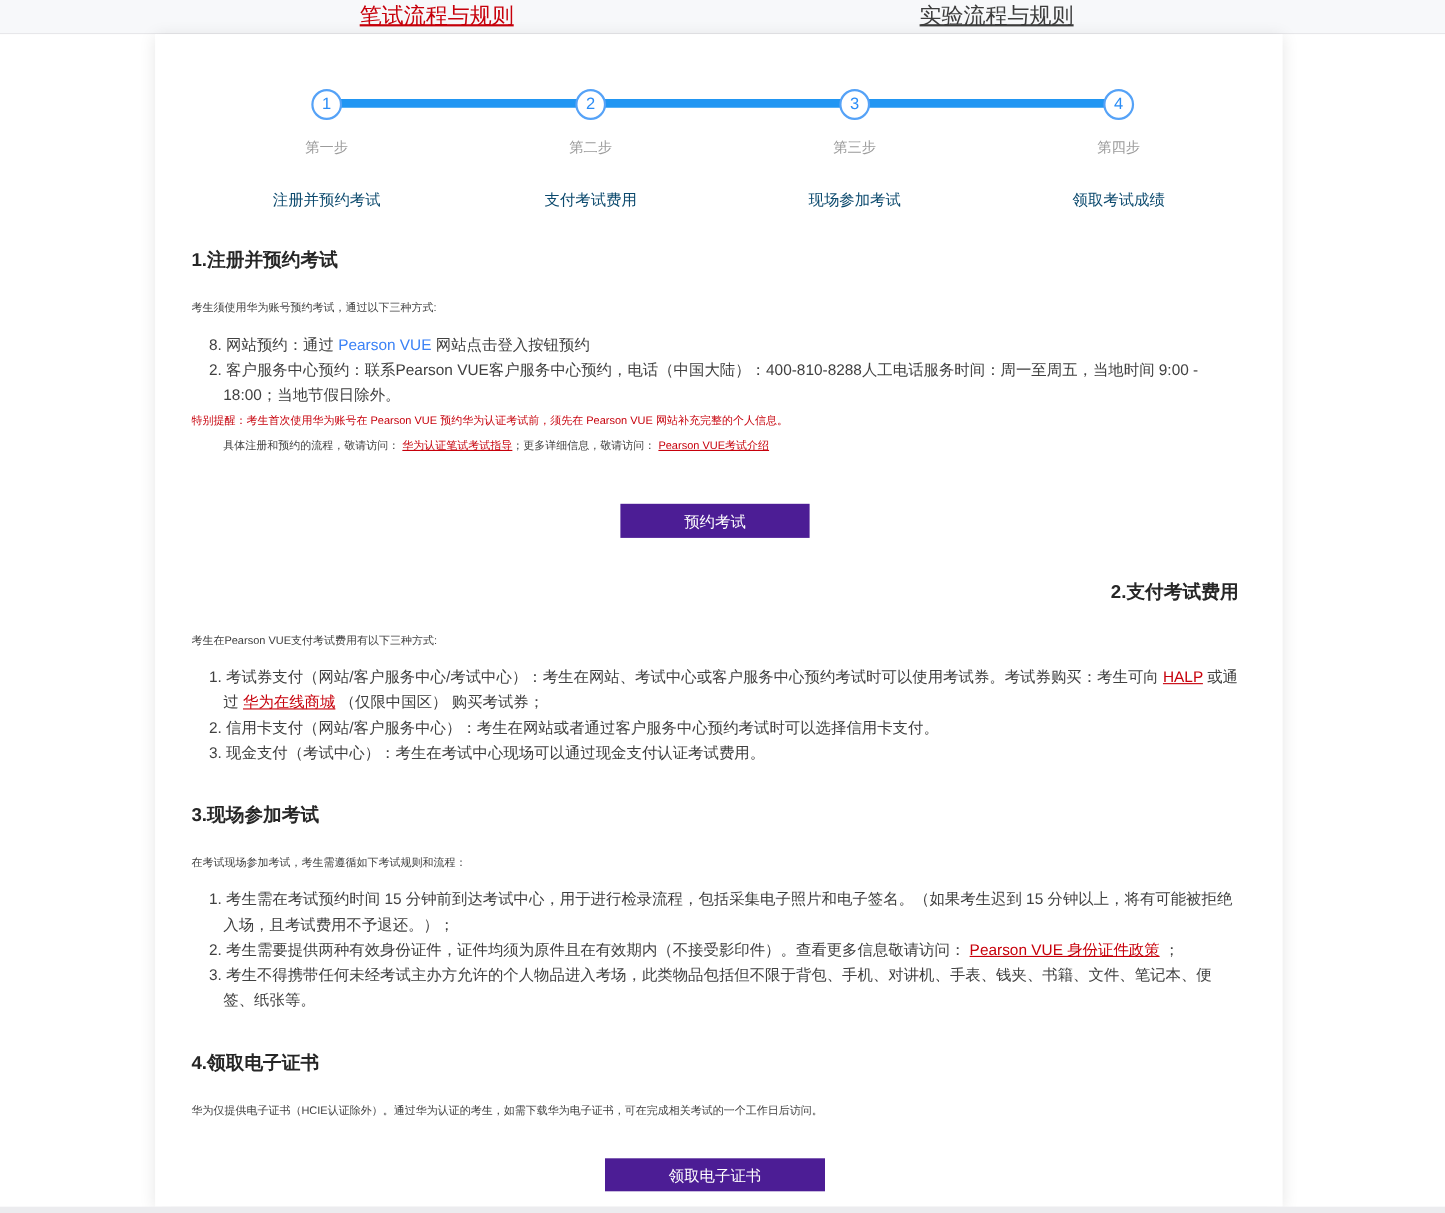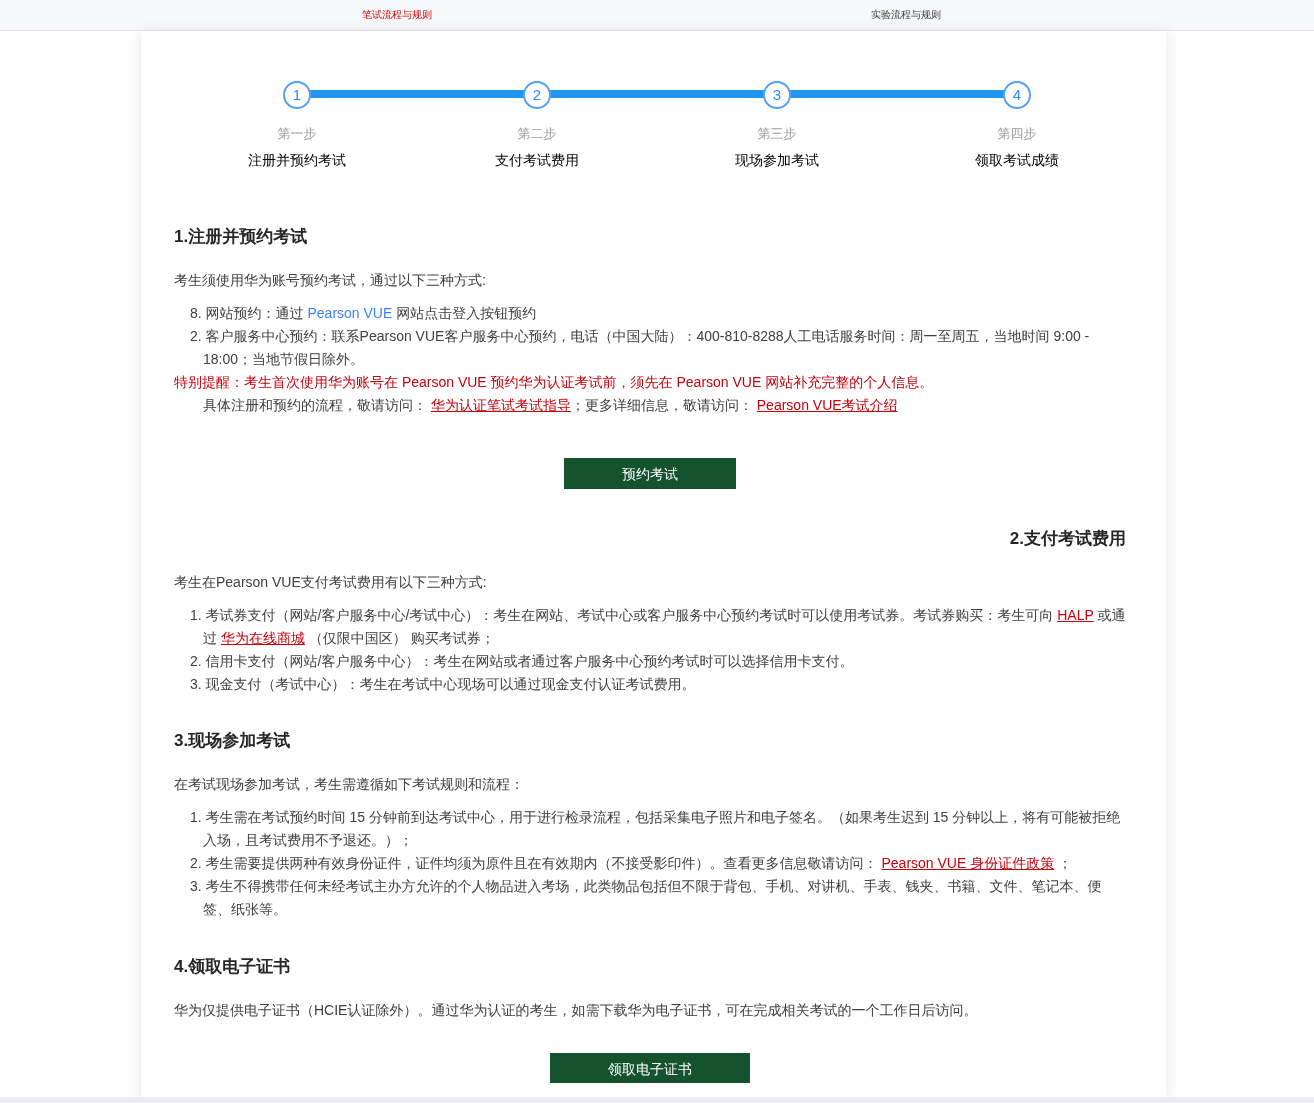--- a/index.html
+++ b/index.html
@@ -9,22 +9,22 @@
     font-family:"Liberation Sans","DejaVu Sans",sans-serif;
     color:#404040;
   }
   
   .topbar {
     position:absolute; left:0; top:0; width:1314px; height:30px;
     background:#f7f8fa; border-bottom:1px solid #e7e7ea;
   }
   .tab {
     position:absolute; top:0; height:30px; line-height:30px;
-    font-size:10px; color:#3d3d3d; transform:translateX(-50%);
-    cursor:pointer; white-space:nowrap;
+    font-size:20px; color:#3d3d3d; transform:translateX(-50%);
+    cursor:pointer; white-space:nowrap;text-decoration:underline;
   }
   .tab-active { color:#c7000b; }
   .tab-written { left:397px; }
   .tab-lab { left:906px; }
   
   .card {
     position:absolute; left:141px; top:31px; width:1025px; height:1066px;
     background:#ffffff; box-shadow:0 2px 14px rgba(0,0,0,0.10);
     box-sizing:border-box; padding:0 40px 0 33px;
   }
@@ -39,36 +39,36 @@
     background:#2196f3; border-radius:4px;
   }
   .steps-row { position:relative; display:flex; padding-left:36px; }
   .step { width:240px; display:flex; flex-direction:column; align-items:center; }
   .step-circle {
     width:24px; height:24px; border-radius:50%; background:#fff;
     border:2px solid #55a2f7; color:#2b8df6; font-size:15px;
     line-height:24px; text-align:center; position:relative; z-index:1;
   }
   .step-sub { margin-top:16px; font-size:13px; color:#9b9b9b; }
-  .step-title { margin-top:9px; font-size:14px; color:#000000; }
+  .step-title { margin-top:30px; font-size:14px; color:#0c4a6e; }
   
   .sec-h { font-size:17px; font-weight:700; color:#262626; line-height:18px; }
   .sec-h1 { margin-top:35px; }
-  .p { font-size:14px; line-height:23px; color:#404040; }
+  .p { font-size:10px; line-height:23px; color:#404040; }
   .intro { margin-top:23px; }
   .list { margin-top:10px; }
   .li { font-size:14px; line-height:23px; color:#404040;
         margin-left:16px; padding-left:13px; text-indent:-13px; }
   .reminder { color:#c7000b; }
   .guide { margin-left:29px; }
   a.link-blue { color:#3b82f6; cursor:pointer; }
   a.link-red  { color:#c7000b; text-decoration:underline; cursor:pointer; }
   
   .btn {
-    display:block; margin:0 auto; background:#14532d; color:#ffffff;
+    display:block; margin:0 auto; background:#4c1d95; color:#ffffff;
     font-size:14px; border:none; text-align:center; cursor:pointer;
     font-family:"Liberation Sans","DejaVu Sans",sans-serif;
   }
   .btn-book { width:172px; height:31px; line-height:31px; margin-top:41px; }
   .btn-cert { width:200px; height:30px; line-height:30px; margin-top:31px; }
   .mt-sec2 { margin-top:41px;text-align:right; }
   .mt-sec3 { margin-top:36px; }
   .mt-sec4 { margin-top:37px; }
 </style>
 </head>

